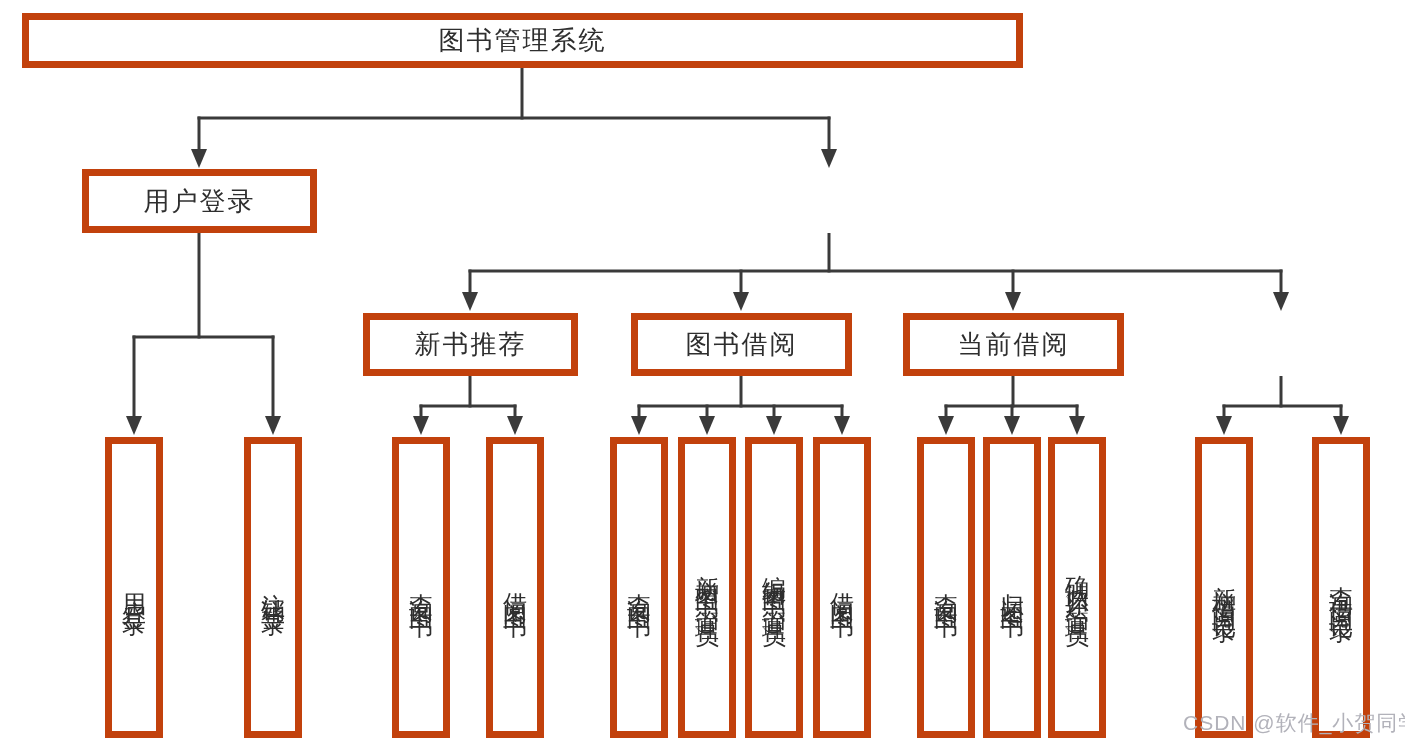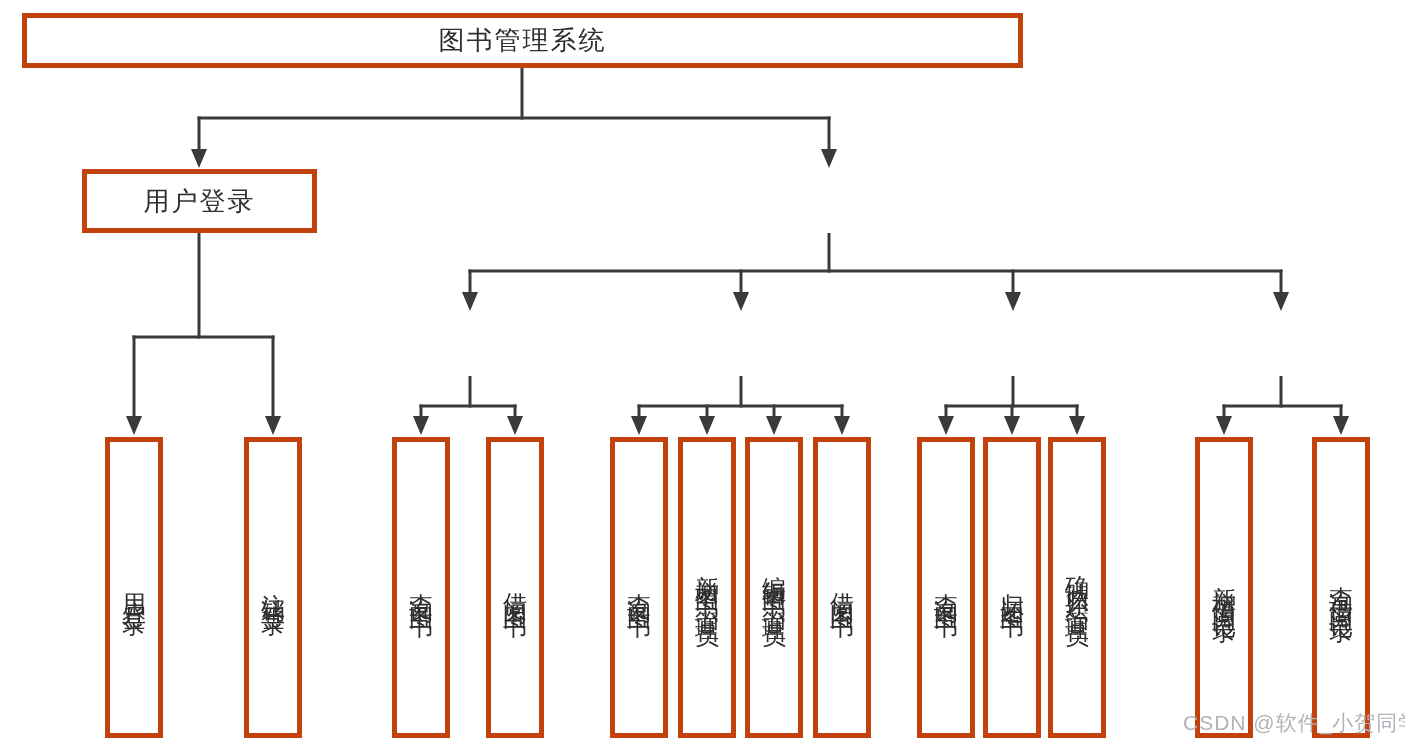--- a/index.html
+++ b/index.html
@@ -13,21 +13,21 @@
   }
   #connector-layer {
     position: absolute;
     left: 0; top: 0;
     width: 1405px; height: 747px;
     z-index: 1;
   }
   .node {
     position: absolute;
     background: #ffffff;
-    border: 5px solid #c2410c;
+    border: 7px solid #c2410c;
     box-sizing: border-box;
     display: flex;
     align-items: center;
     justify-content: center;
     color: #2e2e2e;
     z-index: 2;
   }
   .root  { left: 22px;  top: 13px;  width: 1001px; height: 55px; }
   .l2    { top: 169px; height: 64px; width: 235px; }
   .l3    { top: 313px; height: 63px; }
@@ -116,20 +116,29 @@
     </svg>
 
   <div class="node root">
     <span class="hlabel">图书管理系统</span>
   </div>
 
   <div class="node l2" style="left:82px">
     <span class="hlabel">用户登录</span>
   </div>
 
+  <div class="node l3" style="left:363px;width:215px">
+    <span class="hlabel">新书推荐</span>
+  </div>
+  <div class="node l3" style="left:631px;width:221px">
+    <span class="hlabel">图书借阅</span>
+  </div>
+  <div class="node l3" style="left:903px;width:221px">
+    <span class="hlabel">当前借阅</span>
+  </div>
 
   <div class="node vnode" style="left:105px">
     <span class="vlabel">用户登录</span>
   </div>
   <div class="node vnode" style="left:244px">
     <span class="vlabel">注销登录</span>
   </div>
   <div class="node vnode" style="left:392px">
     <span class="vlabel">查询图书</span>
   </div>

